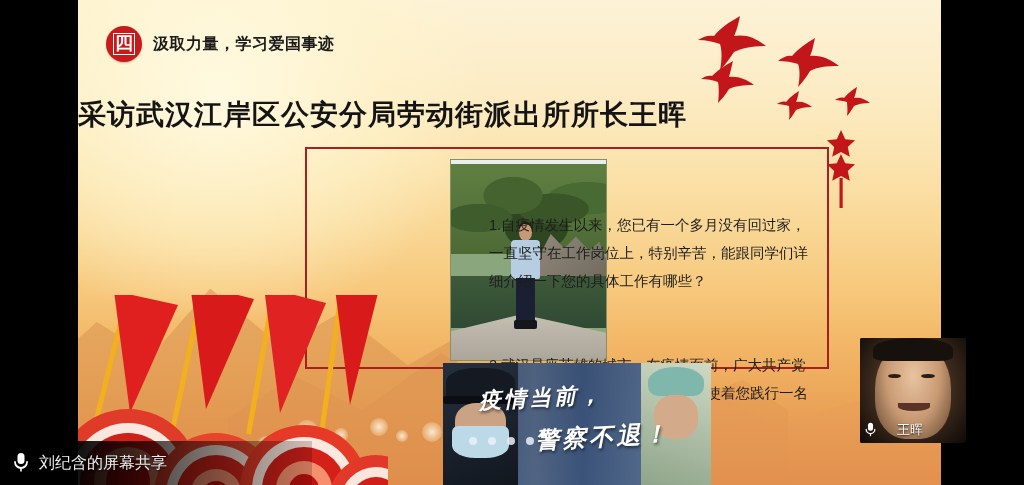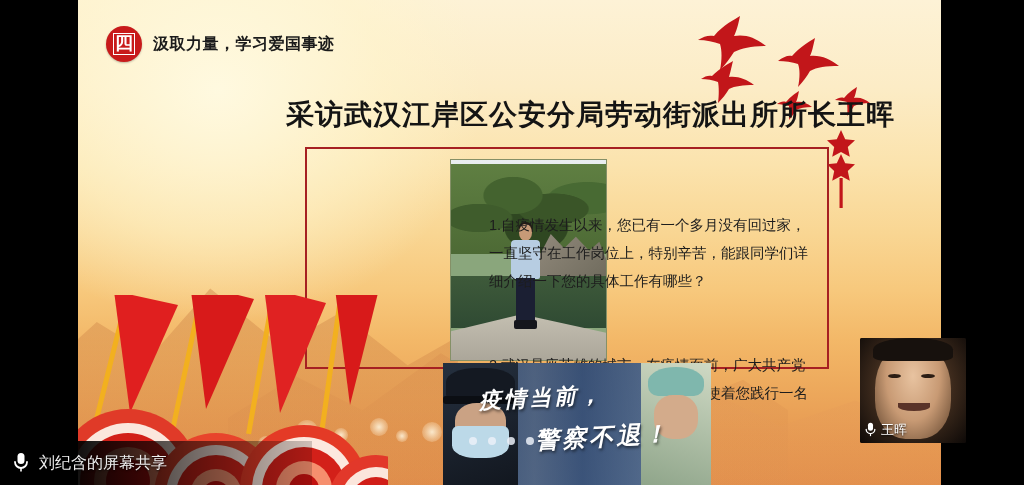--- a/index.html
+++ b/index.html
@@ -57,21 +57,21 @@
     width:36px;height:36px;border-radius:50%;background:#c81a1a;
     display:flex;align-items:center;justify-content:center;
     color:#fff;font-size:21px;font-weight:bold;line-height:1;
     box-shadow:0 1px 2px rgba(0,0,0,.25);
   }
   #seal span{display:block;border:1.5px solid #fff;padding:0px 1px 1px 1px;line-height:19px;font-size:18px;}
   #header-title{font-size:16px;font-weight:bold;color:#1b1b1b;letter-spacing:.5px;white-space:nowrap;}
 
   
   #slide-title{
-    position:absolute;left:0;right:16px;top:96px;text-align:right;
+    position:absolute;left:0;right:16px;top:96px;text-align:left;
     font-size:28px;font-weight:bold;color:#141414;letter-spacing:1px;
     padding-right:30px;
   }
 
   
   #contentbox{
     position:absolute;left:227px;top:147px;width:520px;height:218px;
     border:2px solid #a62022;background:transparent;
   }
   #qtext{
@@ -162,21 +162,21 @@
     background:#120d0a;border-radius:2px;
   }
   .tb-bg{position:absolute;inset:0;background:radial-gradient(ellipse at 50% 45%, #7a5a40 0%, #3a281b 55%, #0d0907 100%);}
   .tb-head{position:absolute;left:14%;top:4%;width:72%;height:92%;border-radius:48% 48% 40% 40%;
     background:radial-gradient(ellipse at 50% 35%, #e8c3a0 0%, #c89a74 50%, #7d5c41 85%);}
   .tb-hair{position:absolute;left:12%;top:0%;width:76%;height:22%;border-radius:50% 50% 18% 18%;background:#17110d;}
   .tb-eye{position:absolute;width:13%;height:4%;border-radius:50%;background:#2b1d14;top:34%;}
   .tb-eye.l{left:26%;} .tb-eye.r{left:58%;}
   .tb-mouth{position:absolute;left:36%;top:62%;width:30%;height:8%;border-radius:0 0 50% 50%;background:#5a3328;}
   #thumb .name{
-    position:absolute;left:4px;bottom:4px;display:flex;align-items:center;gap:4px;
+    position:absolute;left:4px;bottom:4px;display:flex;align-items:center;gap:20px;
     color:#fff;font-size:13px;text-shadow:0 1px 2px rgba(0,0,0,.9);
   }
   .mic{flex:none;}
 </style>
 </head>
 <body>
 
 <div id="stage">
 
   <div id="slide">

